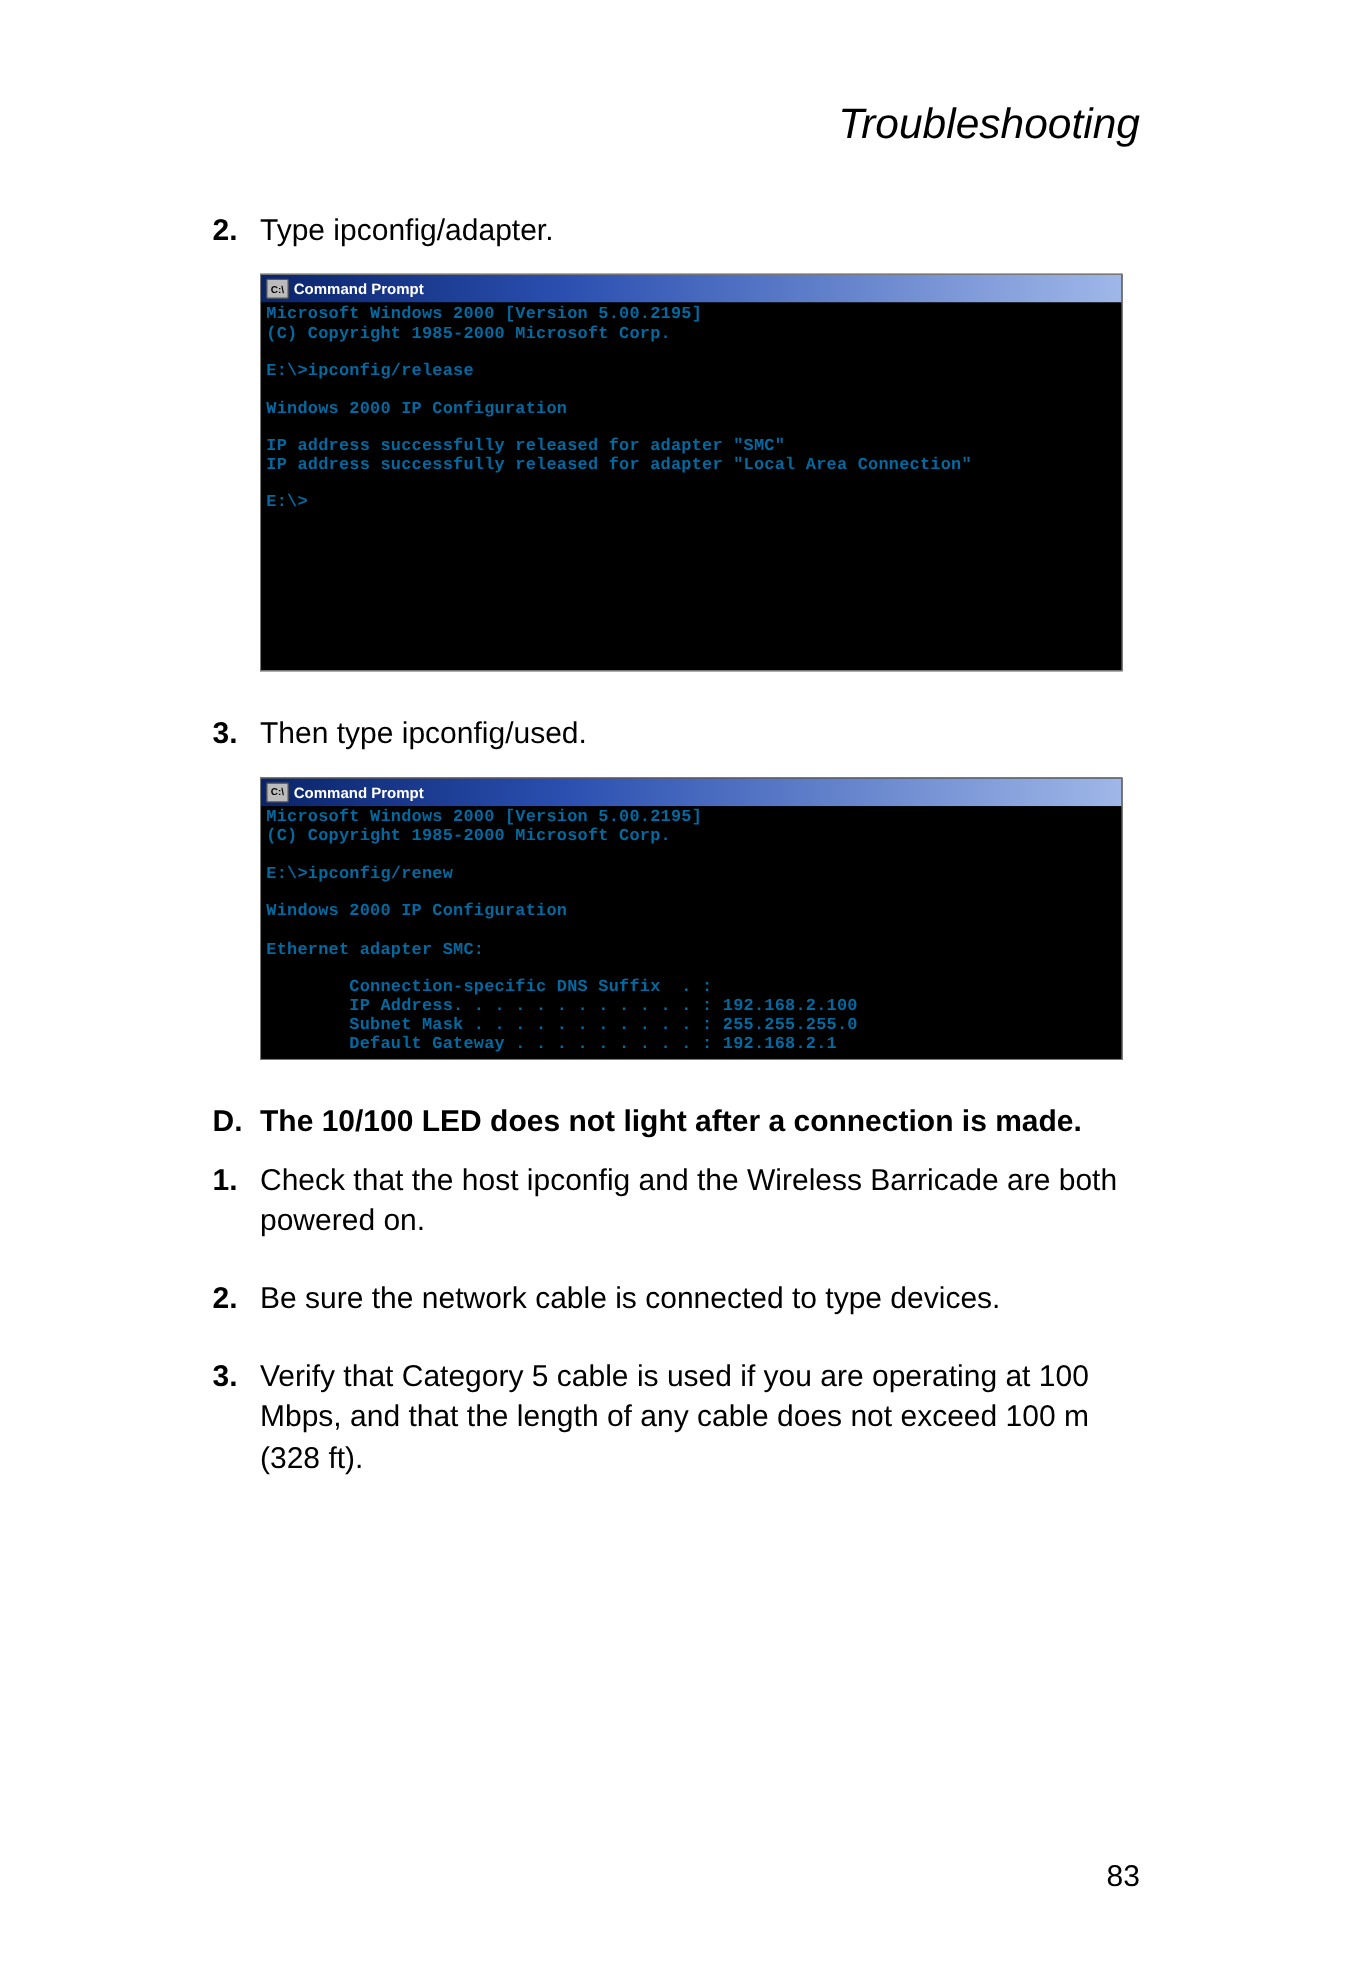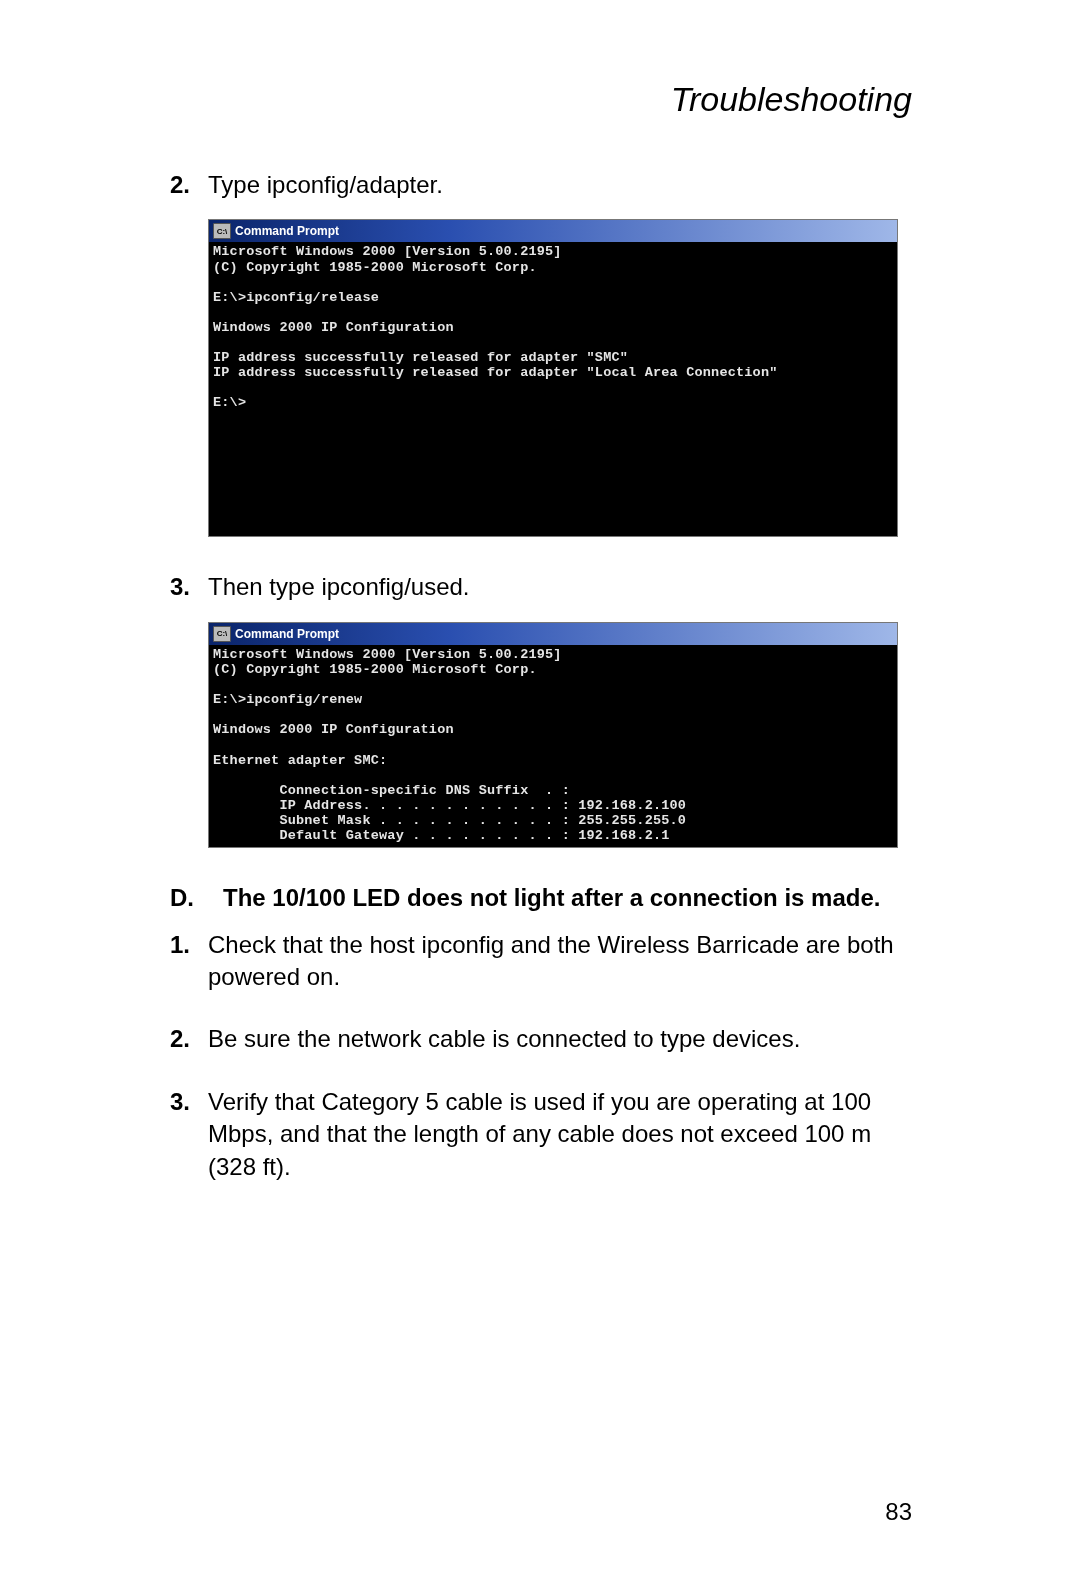--- a/index.html
+++ b/index.html
@@ -71,51 +71,51 @@
     align-items: center;
     justify-content: center;
     font-size: 8px;
     color: #000;
     border-radius: 1px;
   }
   .term {
     font-family: "Lucida Console", "Courier New", monospace;
     font-size: 13.5px;
     line-height: 1.12;
-    color: #e5e5e5;
+    color: #0369a1;
     background: #000;
     white-space: pre;
     padding: 2px 4px 4px 4px;
     min-height: 0;
     font-weight: bold;
     letter-spacing: 0.2px;
   }
   .term.tall { min-height: 288px; }
   .term.short { min-height: 190px; }
   .section-head {
     display: flex;
     font-size: 24px;
     font-weight: bold;
     line-height: 1.35;
     margin-top: 20px;
     margin-bottom: 14px;
   }
   .section-head .num { width: 38px; flex: 0 0 38px; }
-  .section-head .txt { flex: 1; margin-left: 15px; }
+  .section-head .txt { flex: 1; }
   .body-step {
     display: flex;
     font-size: 24px;
     line-height: 1.35;
     margin-bottom: 30px;
   }
   .body-step .num { font-weight: bold; width: 38px; flex: 0 0 38px; }
   .body-step .txt { flex: 1; }
   .pagenum {
     position: absolute;
-    bottom: 44px;
+    bottom: 54px;
     right: 120px;
     font-size: 24px;
   }
 </style>
 </head>
 <body>
 
 <div class="page">
 
   <div class="header-title">Troubleshooting</div>

